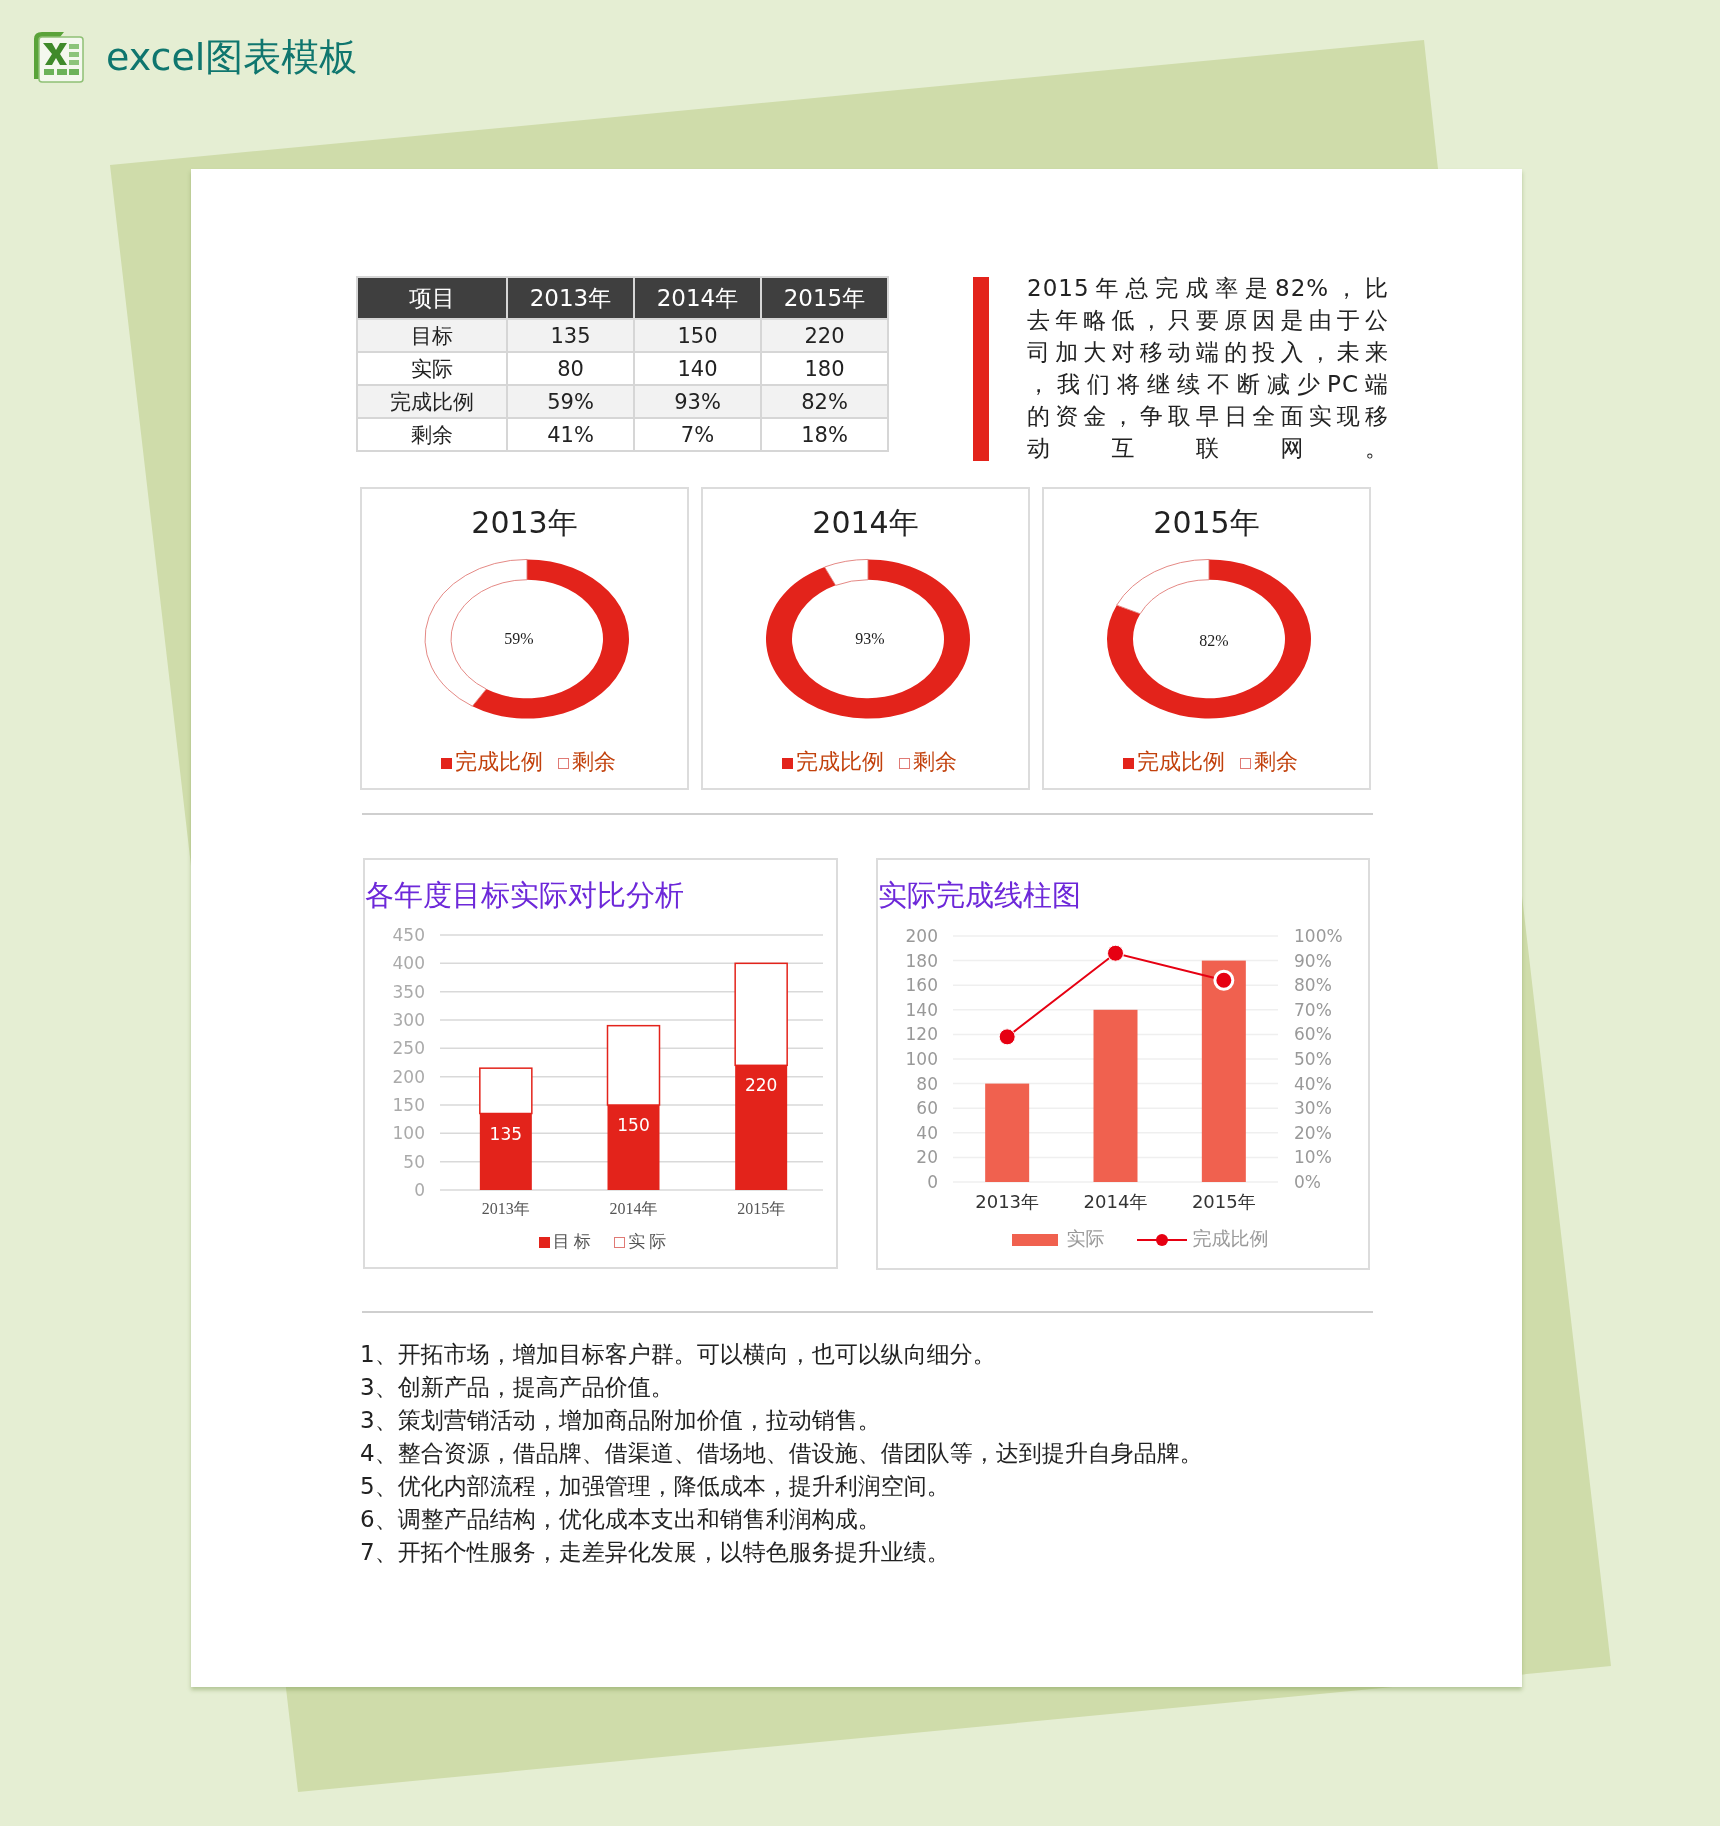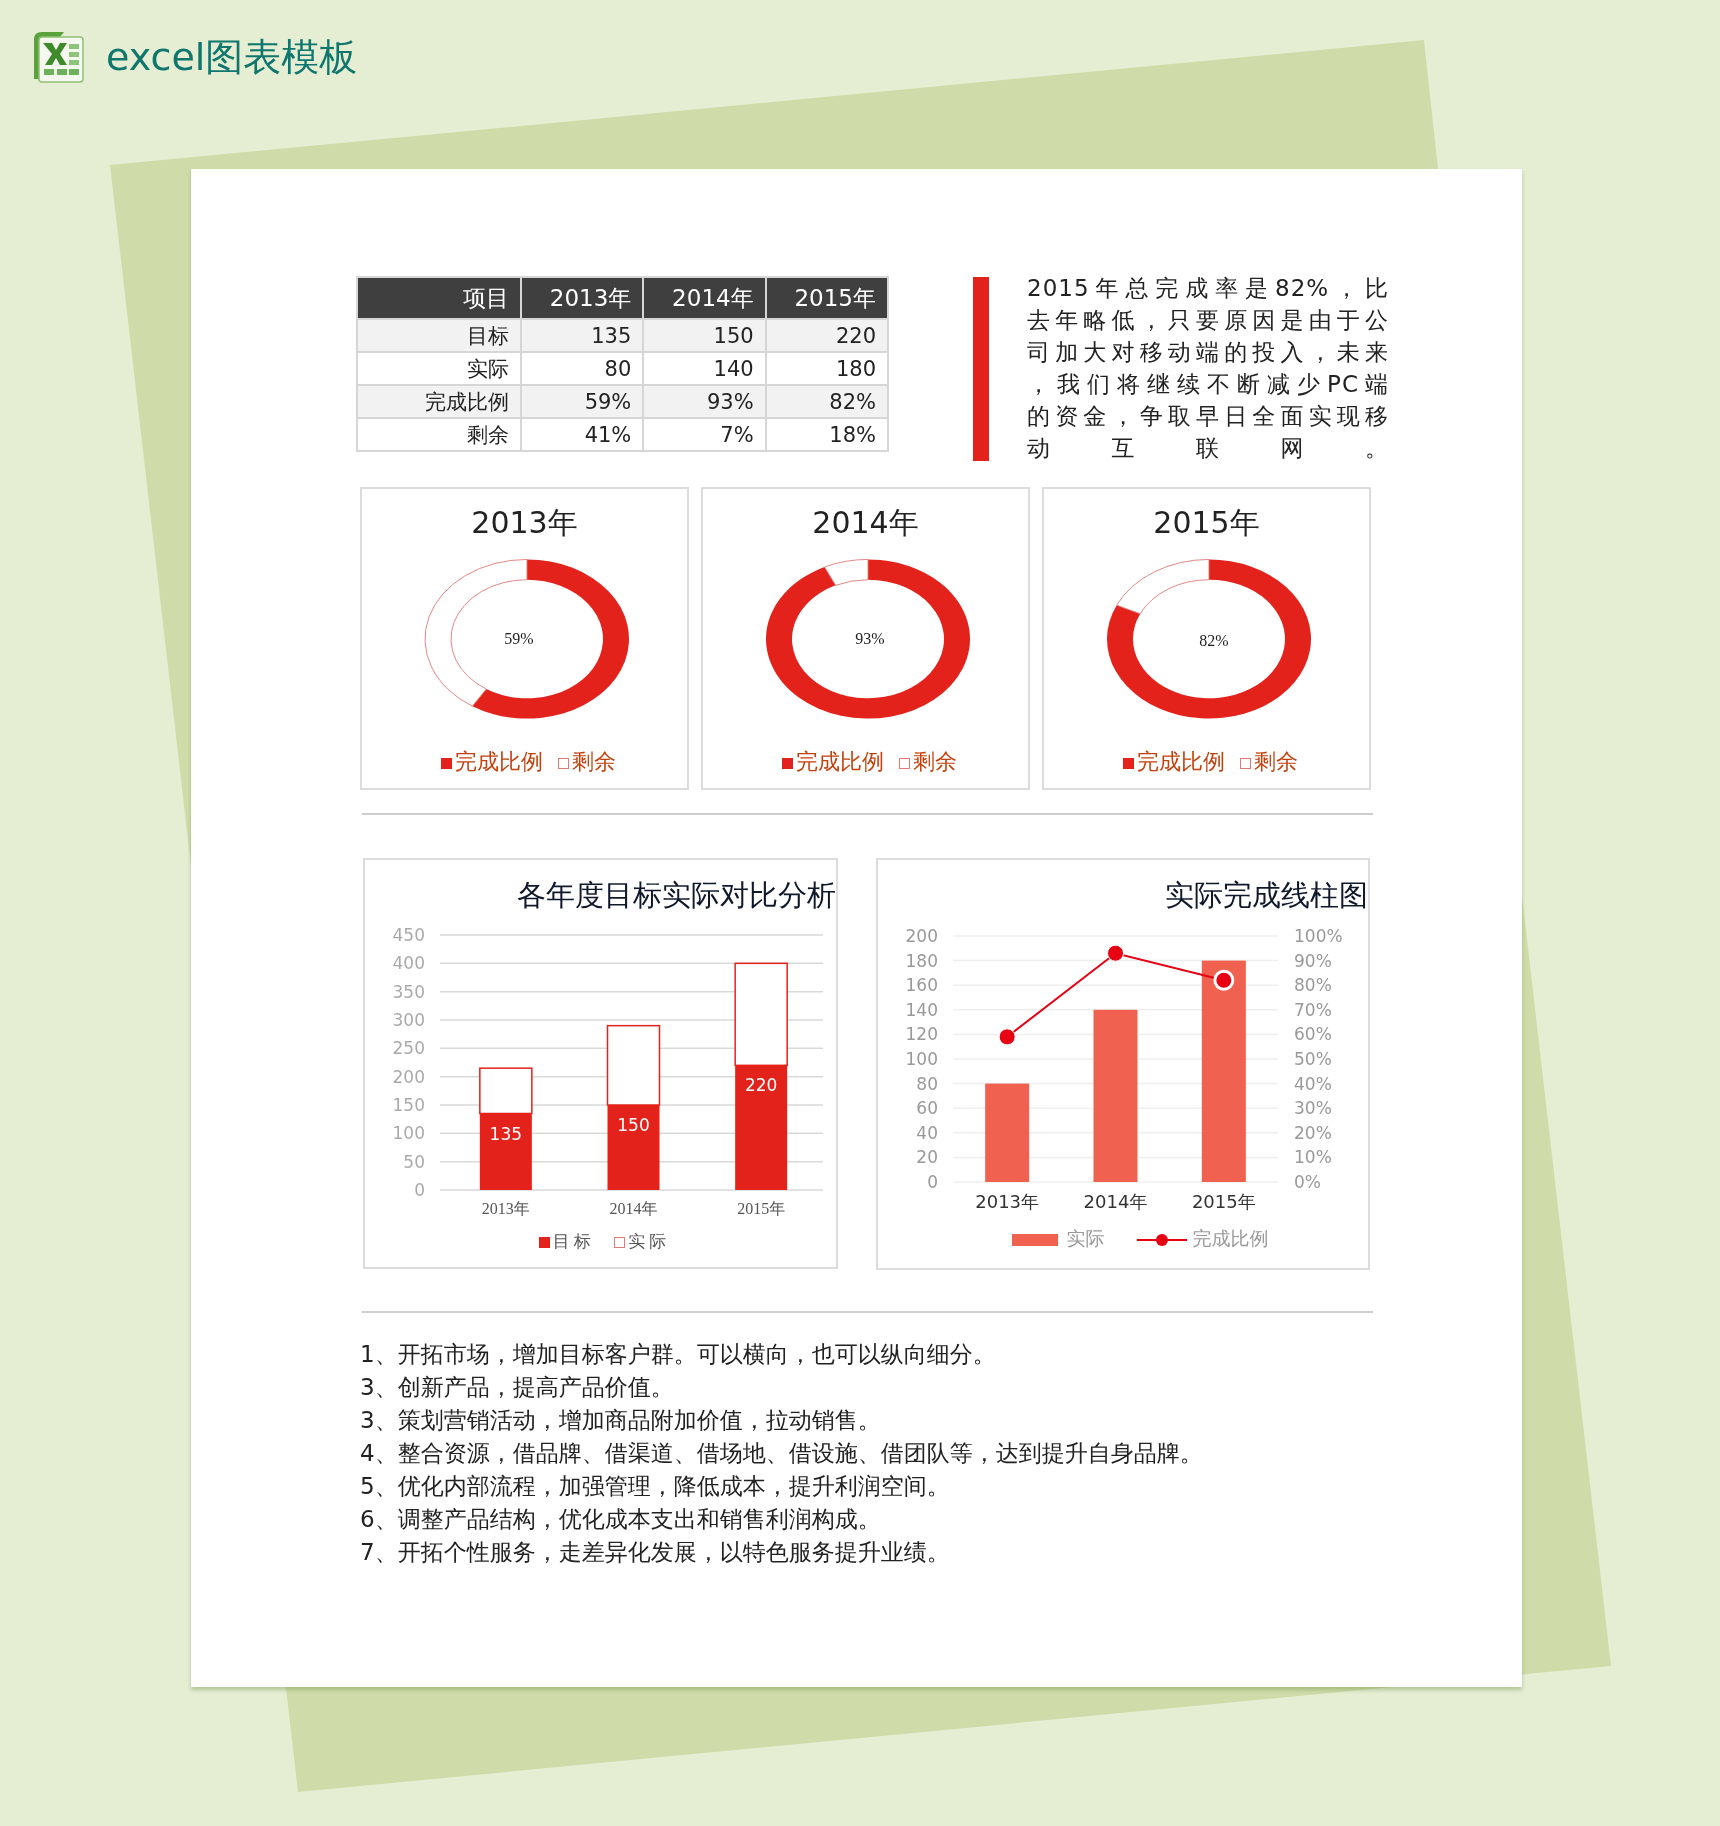--- a/index.html
+++ b/index.html
@@ -4,37 +4,37 @@
 <style>
   html,body{margin:0;padding:0;}
   body{width:1720px;height:1826px;position:relative;overflow:hidden;background:#e5eed3;font-family:"DejaVu Sans","Liberation Sans",sans-serif;color:#333;}
   .bgshape{position:absolute;left:0;top:0;width:1720px;height:1826px;}
   .header{position:absolute;left:30px;top:28px;height:58px;display:flex;align-items:center;}
   .logo{width:56px;height:56px;}
   .header-title{margin-left:20px;font-size:38px;color:#0f766e;letter-spacing:0px;}
   .page{position:absolute;left:191px;top:169px;width:1331px;height:1518px;background:#fff;box-shadow:0 3px 4px rgba(120,150,80,0.45);}
   
   table.data{position:absolute;left:356px;top:276px;border-collapse:collapse;width:533px;font-size:21px;}
-  table.data th, table.data td{border:2px solid #d6d6d6;text-align:right;padding:0 11px;white-space:nowrap;}
+  table.data th, table.data td{border:2px solid #d6d6d6;text-align:center;padding:0 4px;white-space:nowrap;}
   table.data th{background:#3f3f3f;color:#fff;font-weight:normal;height:40px;font-size:23px;border-color:#d6d6d6;}
   table.data td{height:31px;color:#222;}
   table.data tr:nth-child(even) td{background:#f2f2f2;}
   table.data tr:nth-child(odd) td{background:#fff;}
   .summary-bar{position:absolute;left:973px;top:277px;width:16px;height:184px;background:#e3231b;}
   .summary{position:absolute;left:1011px;top:272px;width:362px;font-size:23px;line-height:32px;color:#222;text-align:justify;text-align-last:justify;letter-spacing:1px;margin-left:16px;}
   .summary span{display:block;}
   .box{position:absolute;background:#fff;border:2px solid #dcdcdc;box-sizing:border-box;}
   .donut-title{position:absolute;left:0;right:0;top:14px;text-align:center;font-size:30px;color:#222;}
   .donut-svg{position:absolute;left:0;top:0;}
   .legend{position:absolute;left:0;right:0;text-align:center;font-size:22px;color:#c2410c;}
   .legend .sw{display:inline-block;width:11px;height:11px;vertical-align:middle;margin-right:3px;margin-left:8px;}
   .sw.fill{background:#e3231b;}
   .sw.hollow{background:#fff;border:1px solid #e07a75;width:9px;height:9px;}
   .divider{position:absolute;height:2px;background:#cfcfcf;}
-  .chart-title{position:absolute;left:0;right:0;top:16px;text-align:right;font-size:29px;color:#0f172a;}
+  .chart-title{position:absolute;left:0;right:0;top:16px;text-align:left;font-size:29px;color:#6d28d9;}
   .list{position:absolute;left:360px;top:1338px;width:1000px;font-size:23px;line-height:33px;color:#222;}
   .list div{white-space:normal;}
 </style>
 </head>
 <body>
 
 <svg class="bgshape" viewBox="0 0 1720 1826" width="1720" height="1826">
   <polygon points="110,165 1424,40 1438,169 1611,1666 298,1792" fill="#cfdcaa"></polygon>
 </svg>
 

